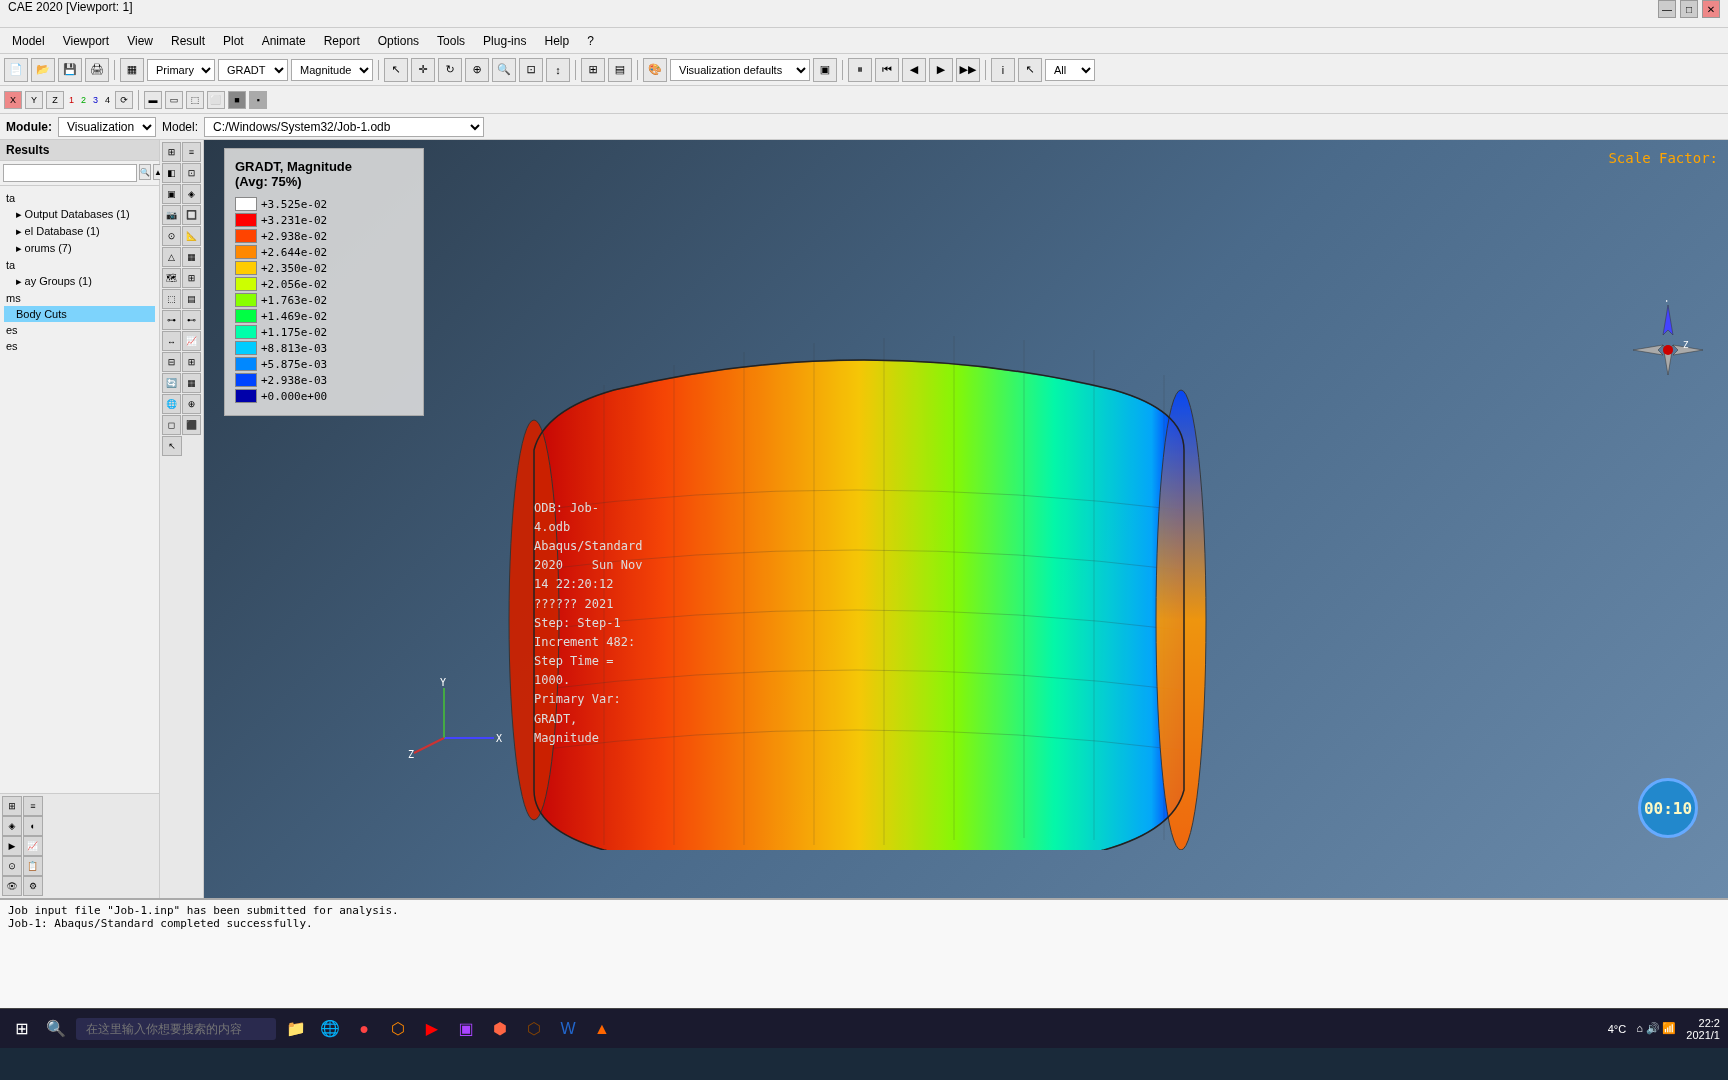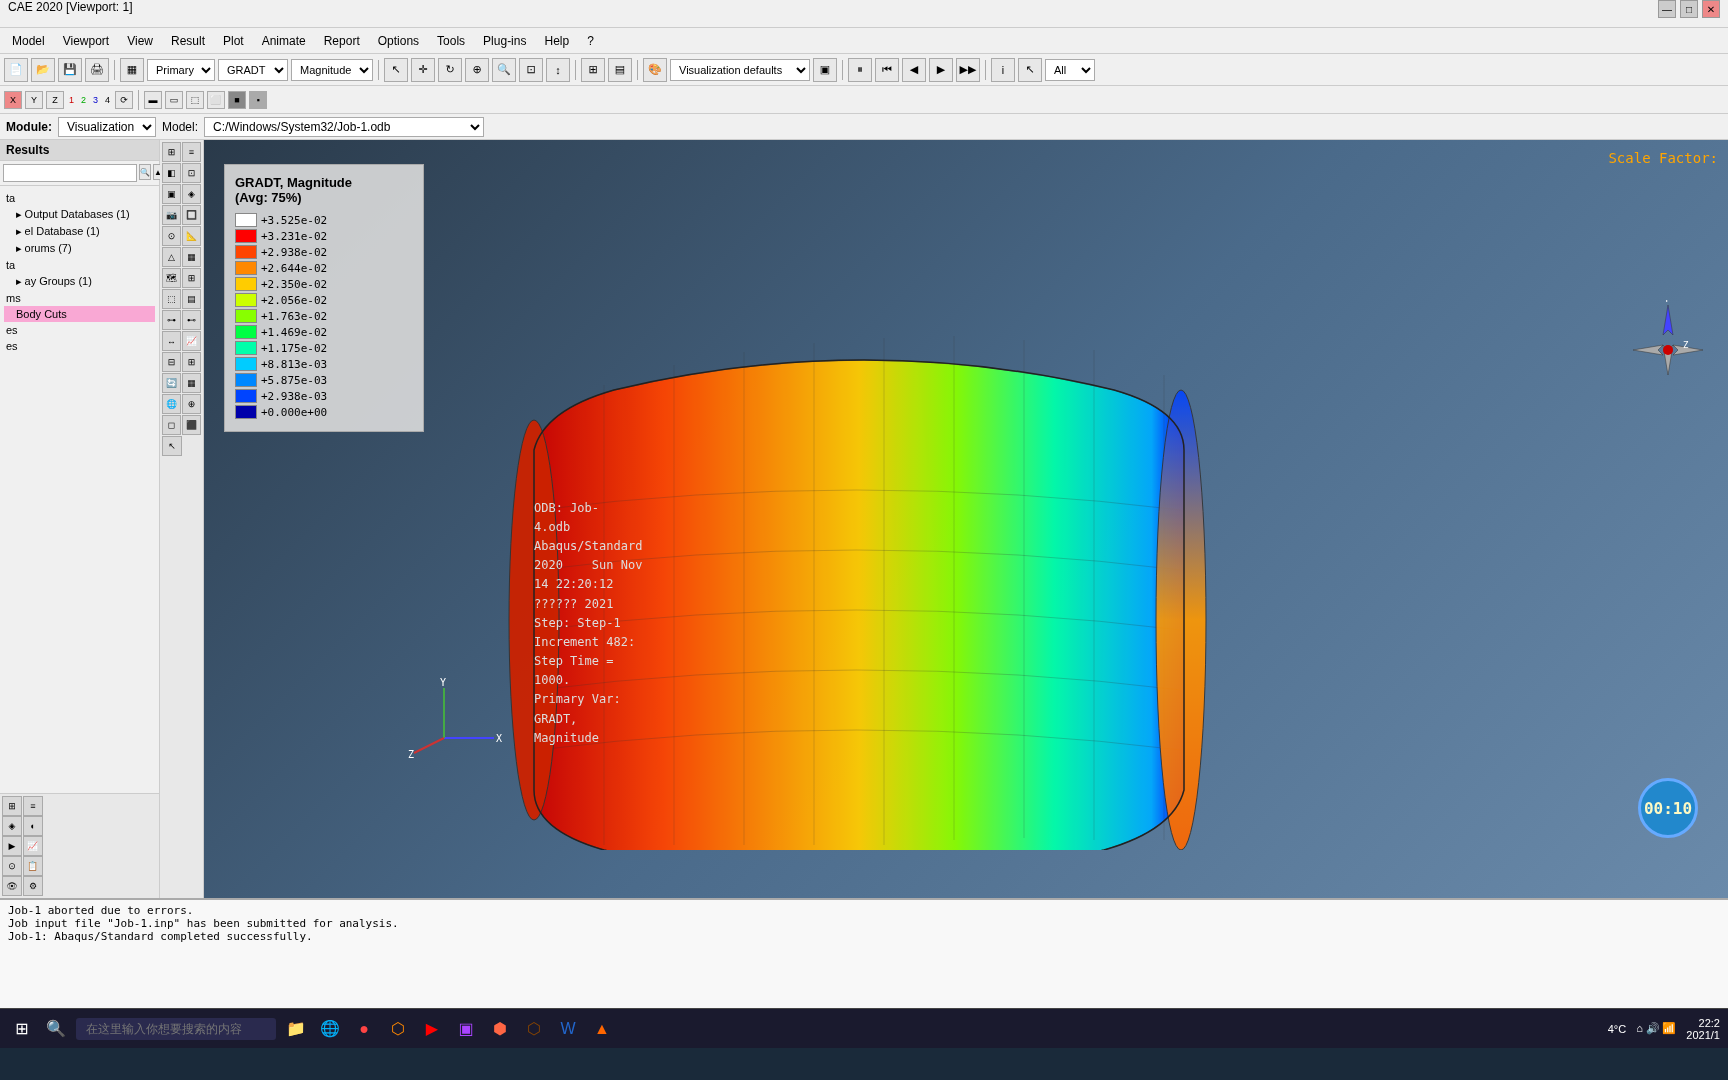--- a/index.html
+++ b/index.html
@@ -131,21 +131,21 @@
     .left-tree {
       flex: 1;
       padding: 4px;
       font-size: 11px;
       overflow-y: auto;
     }
     .tree-item {
       padding: 2px 2px;
       cursor: pointer;
     }
-    .tree-item.selected { background: #f9a8d4; }
+    .tree-item.selected { background: #7dd3fc; }
     .tree-indent { padding-left: 12px; }
 
     
     #icon-panel {
       width: 44px;
       background: #e8e8e8;
       border-right: 1px solid #ccc;
       display: flex;
       flex-direction: column;
       gap: 1px;
@@ -176,21 +176,21 @@
       top: 10px;
       right: 10px;
       color: #ffa500;
       font-size: 14px;
       font-family: monospace;
     }
 
     
     #legend {
       position: absolute;
-      top: 24px;
+      top: 8px;
       left: 20px;
       background: rgba(220,220,220,0.9);
       border: 1px solid #aaa;
       padding: 10px;
       min-width: 200px;
     }
     #legend-title {
       font-size: 13px;
       font-weight: bold;
       margin-bottom: 8px;
@@ -670,21 +670,20 @@
         <div>Increment   482: Step Time =    1000.</div>
         <div>Primary Var: GRADT, Magnitude</div>
       </div>
     </div>
 
     <div id="timer">00:10</div>
   </div>
 </div>
 
 <div id="console">
-<div>Job-1 aborted due to errors.</div>
     <div>Job input file "Job-1.inp" has been submitted for analysis.</div>
     <div>Job-1: Abaqus/Standard completed successfully.</div>
   </div>
 
 <div id="taskbar">
   <div class="taskbar-icon">⊞</div>
   <div class="taskbar-icon">🔍</div>
   <input class="taskbar-search" type="text" placeholder="在这里输入你想要搜索的内容" style="">
   <div class="taskbar-icon">📁</div>
   <div class="taskbar-icon" style="color:#4488ff;">🌐</div>

